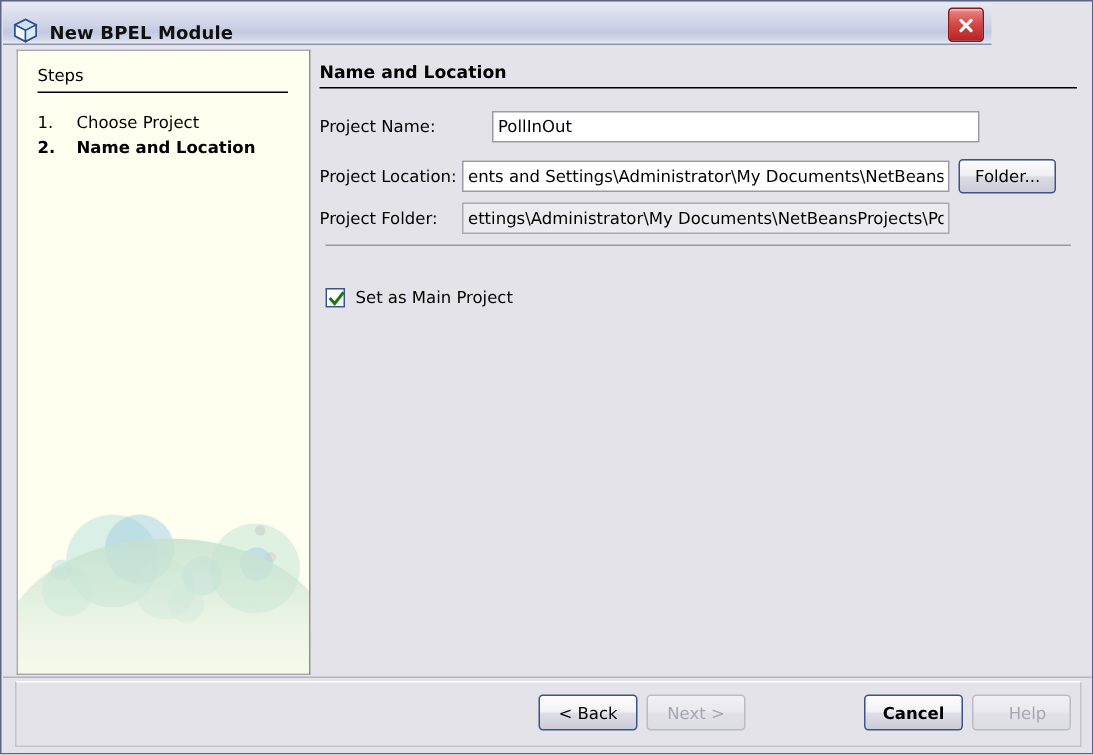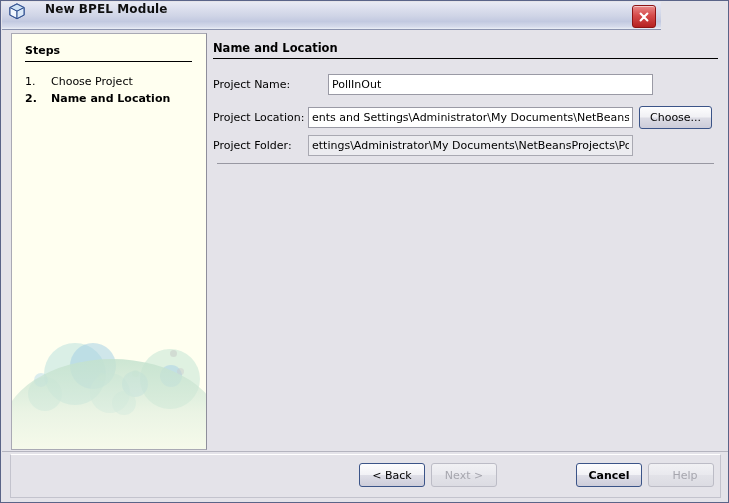--- a/index.html
+++ b/index.html
@@ -30,22 +30,21 @@
     position: absolute;
     left: 1px; top: 1px;
     width: 659px;
     height: 28px;
     box-sizing: border-box;
     background: linear-gradient(to bottom,
                 #e8eaf3 0%, #dde0ee 22%, #cfd4e6 52%,
                 #c2c9e0 72%, #d6dbeb 92%, #eceff6 100%);
     border-bottom: 1px solid #8b93ae;
     display: flex;
-    align-items: flex-start;
-    gap: 12px;
+    align-items: flex-end;
   }
   .title-icon {
     width: 18px; height: 18px;
     margin-left: 6px;
     flex: 0 0 auto;
     position: relative;
   }
   .title-text {
     margin-left: 7px;
     font-size: 12px;
@@ -88,21 +87,21 @@
     border-right: 1px solid #8e8e9b;
     overflow: hidden;
   }
   .sidebar-inner {
     position: relative;
     width: 100%; height: 100%;
   }
   .steps-title {
     position: absolute;
     left: 13px; top: 10px;
-    font-weight: bold;
+    font-weight: normal;
     font-size: 11px;
     color: #000;
   }
   .steps-rule {
     position: absolute;
     left: 13px; top: 27px;
     width: 167px;
     height: 1px;
     background: #000000;
   }
@@ -343,27 +342,35 @@
     <div class="main">
 
       <div class="panel-title">Name and Location</div>
       <div class="panel-rule"></div>
 
       <div class="field-label" style="top:45px;">Project Name:</div>
       <input class="tf" style="left: 99px; top: 41px; width: 325px; margin-left: 20px;" type="text" value="PollInOut">
 
       <div class="field-label" style="top:78px;">Project Location:</div>
       <input class="tf" style="left: 99px; top: 74px; width: 325px;" type="text" value="ents and Settings\Administrator\My Documents\NetBeansProjects">
-      <button class="browse-btn" style="left:430px; top:73px;">Choose...</button>
+      <button class="browse-btn" style="left:430px; top:73px;">Folder...</button>
 
       <div class="field-label" style="top:106px;">Project Folder:</div>
       <input class="tf readonly" style="left: 99px; top: 102px; width: 325px;" type="text" readonly="" value="ettings\Administrator\My Documents\NetBeansProjects\PollInOut">
 
       <div class="sep-line"></div>
 
+      <div class="checkrow">
+        <span class="cbox">
+          <svg width="11" height="11" viewBox="0 0 11 11">
+            <path d="M1.4 5.4 L4.1 8.4 L9.4 1.6" stroke="#1a7a1a" stroke-width="2" fill="none" stroke-linecap="square"></path>
+          </svg>
+        </span>
+        <span class="cl">Set as Main Project</span>
+      </div>
 
     </div>
   </div>
 
   <div class="buttonbar">
     <div class="inner"></div>
 
     <button class="btn b-back">&lt; Back</button>
 
     <button class="btn b-next disabled" disabled="">Next &gt;</button>

